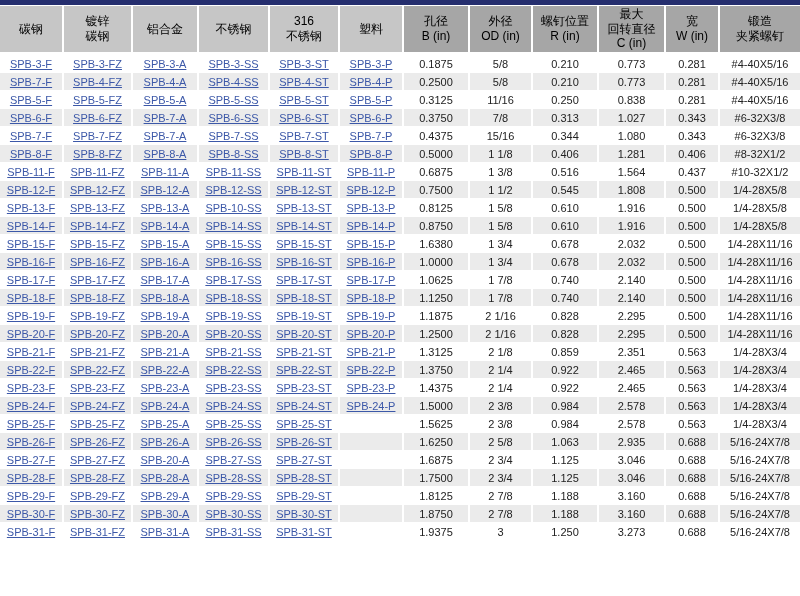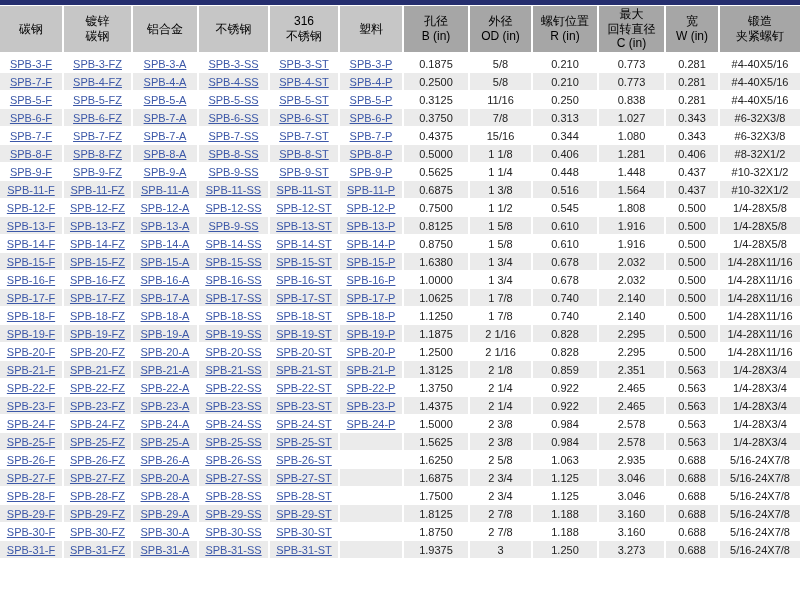--- a/index.html
+++ b/index.html
@@ -173,34 +173,20 @@
         <td><a class="part-link" href="#">SPB-8-ST</a></td>
         <td><a class="part-link" href="#">SPB-8-P</a></td>
         <td>0.5000</td>
         <td>1 1/8</td>
         <td>0.406</td>
         <td>1.281</td>
         <td>0.406</td>
         <td>#8-32X1/2</td>
       </tr>
       <tr>
-        <td><a class="part-link" href="#">SPB-9-F</a></td>
-        <td><a class="part-link" href="#">SPB-9-FZ</a></td>
-        <td><a class="part-link" href="#">SPB-9-A</a></td>
-        <td><a class="part-link" href="#">SPB-9-SS</a></td>
-        <td><a class="part-link" href="#">SPB-9-ST</a></td>
-        <td><a class="part-link" href="#">SPB-9-P</a></td>
-        <td>0.5625</td>
-        <td>1 1/4</td>
-        <td>0.448</td>
-        <td>1.448</td>
-        <td>0.437</td>
-        <td>#10-32X1/2</td>
-      </tr>
-      <tr>
         <td><a class="part-link" href="#">SPB-11-F</a></td>
         <td><a class="part-link" href="#">SPB-11-FZ</a></td>
         <td><a class="part-link" href="#">SPB-11-A</a></td>
         <td><a class="part-link" href="#">SPB-11-SS</a></td>
         <td><a class="part-link" href="#">SPB-11-ST</a></td>
         <td><a class="part-link" href="#">SPB-11-P</a></td>
         <td>0.6875</td>
         <td>1 3/8</td>
         <td>0.516</td>
         <td>1.564</td>
@@ -218,21 +204,21 @@
         <td>1 1/2</td>
         <td>0.545</td>
         <td>1.808</td>
         <td>0.500</td>
         <td>1/4-28X5/8</td>
       </tr>
       <tr>
         <td><a class="part-link" href="#">SPB-13-F</a></td>
         <td><a class="part-link" href="#">SPB-13-FZ</a></td>
         <td><a class="part-link" href="#">SPB-13-A</a></td>
-        <td><a class="part-link" href="#">SPB-9-SS</a></td>
+        <td><a class="part-link" href="#">SPB-10-SS</a></td>
         <td><a class="part-link" href="#">SPB-13-ST</a></td>
         <td><a class="part-link" href="#">SPB-13-P</a></td>
         <td>0.8125</td>
         <td>1 5/8</td>
         <td>0.610</td>
         <td>1.916</td>
         <td>0.500</td>
         <td>1/4-28X5/8</td>
       </tr>
       <tr>

